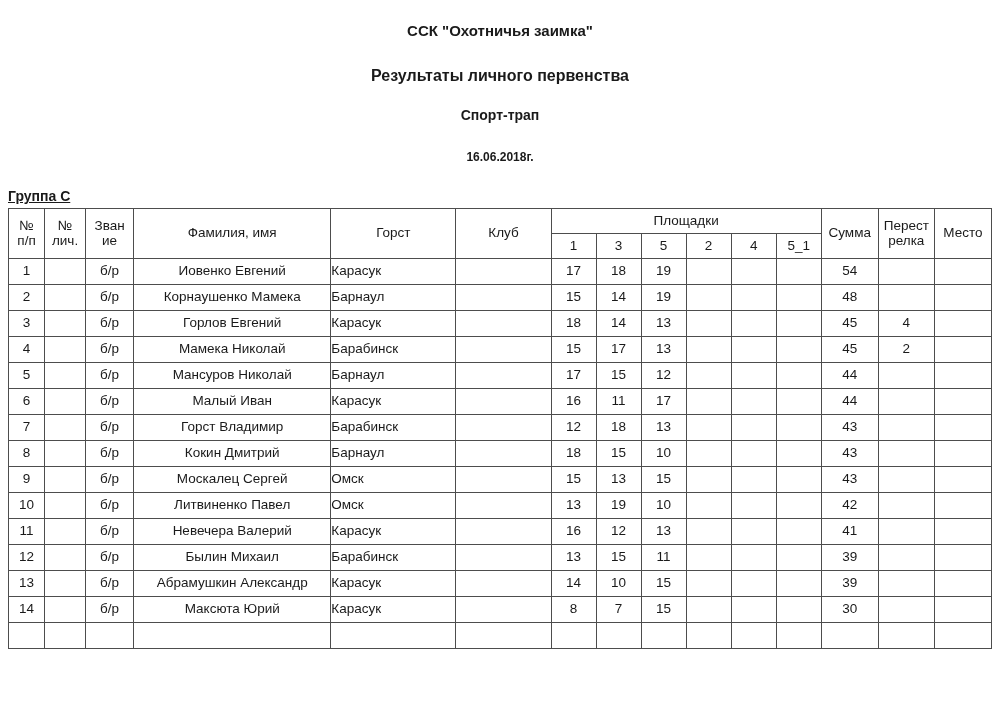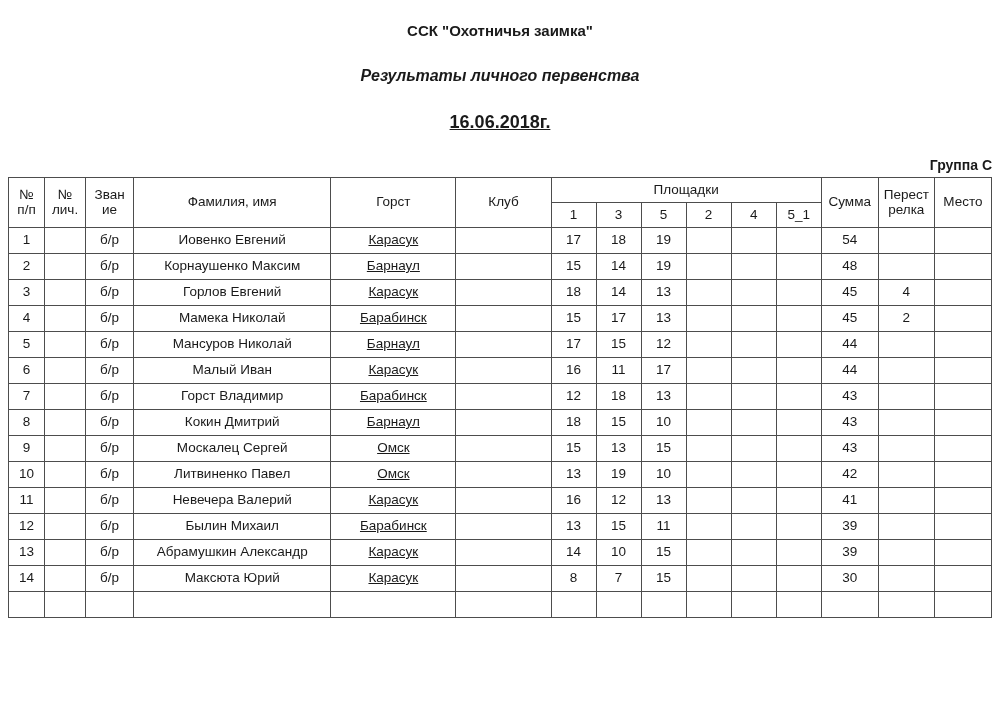--- a/index.html
+++ b/index.html
@@ -18,35 +18,36 @@
 
   .doc-headings {
     text-align: center;
   }
   .heading-line {
     font-weight: bold;
     text-align: center;
   }
   #h-org      { font-size: 15px; padding-top: 22px; }
   #h-city     { font-size: 15px; padding-top: 29px; }
-  #h-results  { font-size: 16px; padding-top: 28px; font-style: italic; }
+  #h-results  { font-size: 16px; padding-top: 28px; }
   #h-discipline { font-size: 14px; padding-top: 22px; }
   #h-stage    { font-size: 16px; padding-top: 22px; }
-  #h-date     { font-size: 18px; padding-top: 27px; text-decoration: underline; }
+  #h-date     { font-size: 12px; padding-top: 27px; }
 
   .group-label {
     font-size: 14px;
     font-weight: bold;
-    text-align: right;
+    text-align: left;
     padding-top: 24px;
     padding-bottom: 4px;
     width: 984px;
     margin-left: 8px;
     box-sizing: border-box;
     padding-right: 0px;
+    text-decoration: underline;
   }
 
   table.results {
     border-collapse: collapse;
     table-layout: fixed;
     margin-left: 8px;
     width: 984px;
     font-size: 13.5px;
   }
   table.results th,
@@ -64,21 +65,21 @@
     text-align: center;
     vertical-align: middle;
     font-size: 13.5px;
   }
   .th-two-line { line-height: 1.12; }
 
   td.c-num      { text-align: center; }
   td.c-lich     { text-align: center; }
   td.c-rank     { text-align: center; }
   td.c-name     { text-align: center; padding-left: 5px; }
-  td.c-city     { text-align: center; padding-left: 5px; text-decoration: underline; }
+  td.c-city     { text-align: left; padding-left: 5px; }
   td.c-club     { text-align: left; padding-left: 5px; }
   td.c-site     { text-align: center; }
   td.c-sum      { text-align: center; }
   td.c-shoot    { text-align: center; }
   td.c-place    { text-align: center; }
 
   col.w-num   { width: 36px; }
   col.w-lich  { width: 41px; }
   col.w-rank  { width: 48px; }
   col.w-name  { width: 197px; }
@@ -91,20 +92,21 @@
 
   tr.data-row td { height: 25px; }
   tr.empty-row td { height: 25px; }
 </style>
 </head>
 <body>
 
 <div class="doc-headings">
   <div class="heading-line" id="h-org">ССК "Охотничья заимка"</div>
   <div class="heading-line" id="h-results">Результаты личного первенства</div>
+  <div class="heading-line" id="h-discipline">Спорт-трап</div>
   <div class="heading-line" id="h-date">16.06.2018г.</div>
 </div>
 
 <div class="group-label">Группа С</div>
 
 <table class="results">
   <colgroup>
     <col class="w-num">
       <col class="w-lich">
       <col class="w-rank">
@@ -170,21 +172,21 @@
         <td class="c-site"></td>
         <td class="c-site"></td>
         <td class="c-sum">54</td>
         <td class="c-shoot"></td>
         <td class="c-place"></td>
       </tr>
       <tr class="data-row">
         <td class="c-num">2</td>
         <td class="c-lich"></td>
         <td class="c-rank">б/р</td>
-        <td class="c-name">Корнаушенко Максим</td>
+        <td class="c-name">Корнаушенко Мамека</td>
         <td class="c-city">Барнаул</td>
         <td class="c-club"></td>
         <td class="c-site">15</td>
         <td class="c-site">14</td>
         <td class="c-site">19</td>
         <td class="c-site"></td>
         <td class="c-site"></td>
         <td class="c-site"></td>
         <td class="c-sum">48</td>
         <td class="c-shoot"></td>

